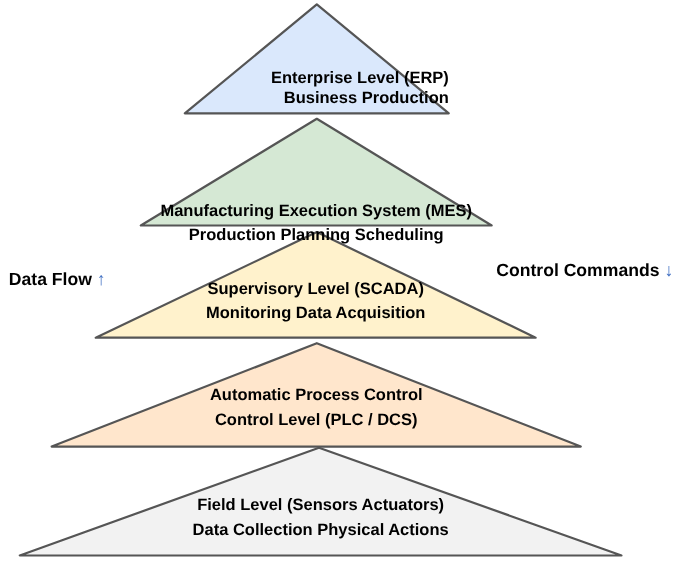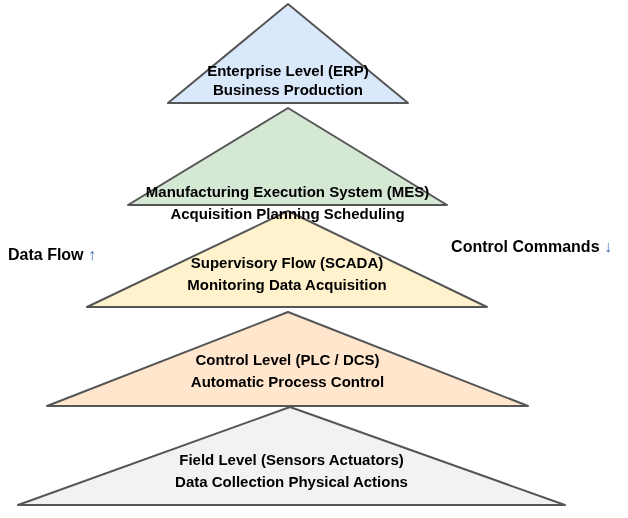--- a/index.html
+++ b/index.html
@@ -29,20 +29,21 @@
     position: absolute;
     text-align: center;
     font-size: 15px;
     font-weight: bold;
     color: #000000;
     line-height: 22px;
     pointer-events: none;
   }
   .level-text.tight {
     line-height: 19px;
+    text-align: right;
   }
   .side-label {
     position: absolute;
     font-size: 16px;
     font-weight: bold;
     color: #000000;
     white-space: nowrap;
   }
   .side-label .arrow {
     color: #4472c4;
@@ -65,31 +66,31 @@
     <polygon class="tri" points="288,4 168,103 408,103" fill="#dae8fc"></polygon>
   </svg>
 
   <div class="level-text tight" style="left:168px; top:61px; width:240px;">
     <div>Enterprise Level (ERP)</div>
     <div>Business Production</div>
   </div>
 
   <div class="level-text" style="left:128px; top:149px; width:319px;margin-top:32px;">
     <div>Manufacturing Execution System (MES)</div>
-    <div>Acquisition Planning Scheduling</div>
+    <div>Production Planning Scheduling</div>
   </div>
 
   <div class="level-text" style="left:87px; top:252px; width:400px;">
-    <div>Supervisory Flow (SCADA)</div>
+    <div>Supervisory Level (SCADA)</div>
     <div>Monitoring Data Acquisition</div>
   </div>
 
   <div class="level-text" style="left:47px; top:349px; width:481px;">
+    <div>Automatic Process Control</div>
     <div>Control Level (PLC / DCS)</div>
-    <div>Automatic Process Control</div>
   </div>
 
   <div class="level-text" style="left:18px; top:449px; width:547px;">
     <div>Field Level (Sensors Actuators)</div>
     <div>Data Collection Physical Actions</div>
   </div>
 
   <div class="side-label" style="left:8px; top:246px;">
     <span>Data Flow</span>
     <span class="arrow">↑</span>

